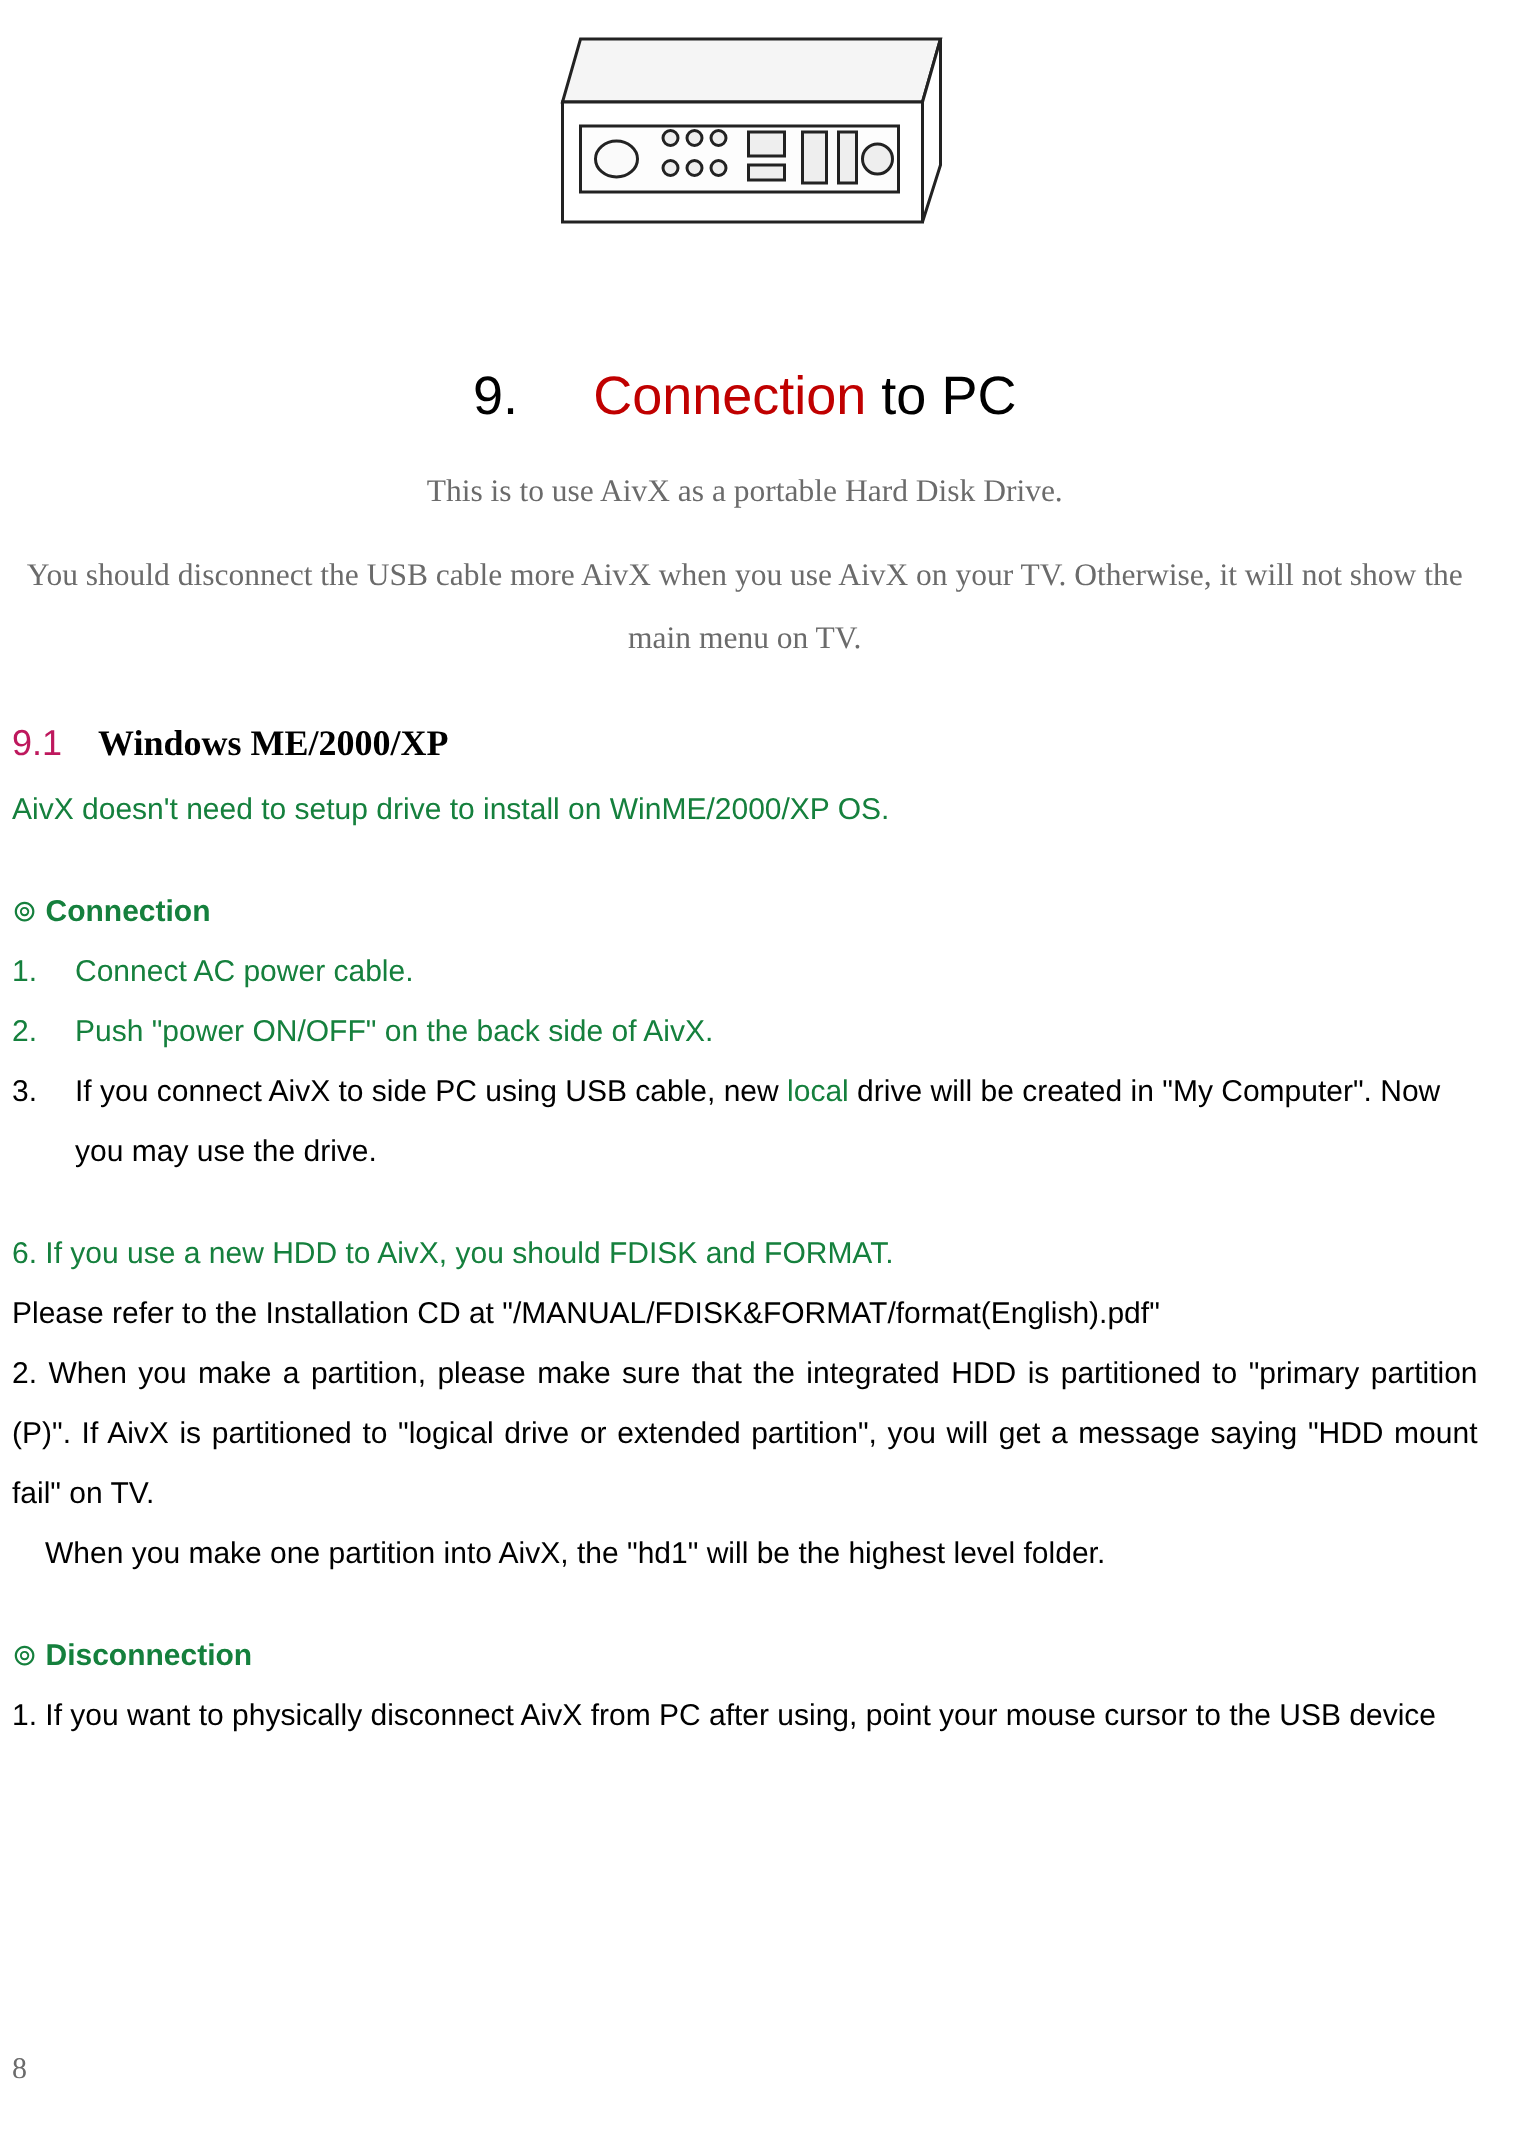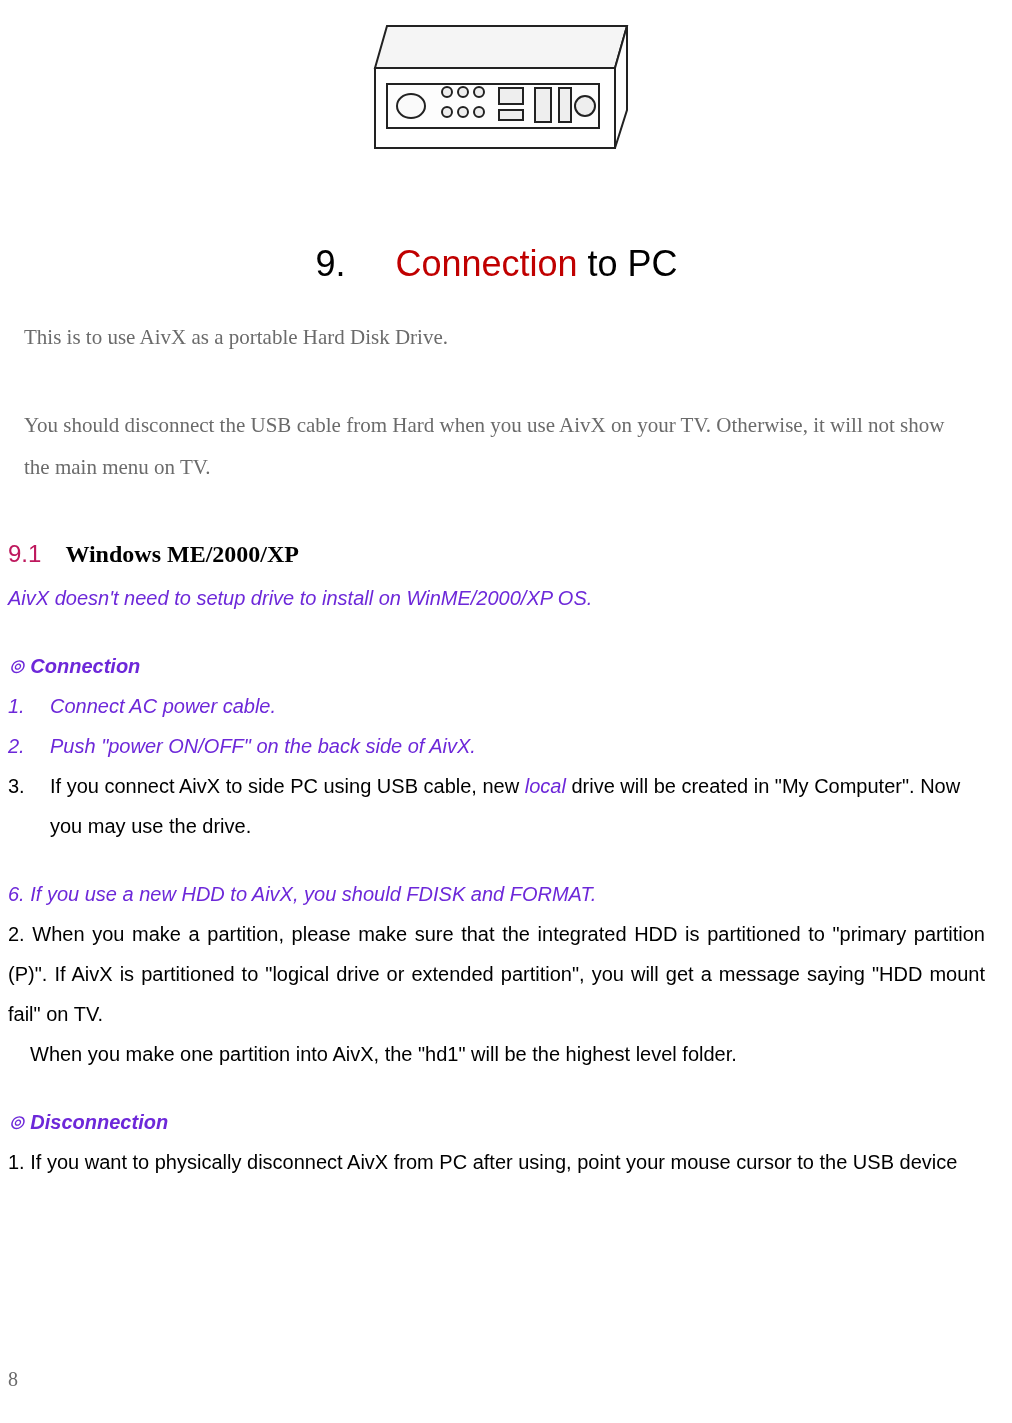--- a/index.html
+++ b/index.html
@@ -42,35 +42,35 @@
   }
 
   .section-title {
     margin-top: 12px;
     font-family: "Georgia", "Times New Roman", serif;
     font-size: 24px;
   }
   .section-title .secnum { color: #be185d; font-family: "Trebuchet MS", sans-serif; font-size: 24px; }
   .section-title .sectext { color: #000; font-weight: 600; margin-top: 17px; }
 
-  .note-red { color: #6d28d9; font-style: italic; }
+  .note-red { color: #15803d; }
   .ol-row { display: flex; }
   .ol-row .on { width: 42px; flex: none; }
   .ol-row .txt { flex: 1; }
   .justify { text-align: justify; }
   .indent { padding-left: 22px; }
   .page-num {
     position: absolute;
     left: 8px;
     bottom: 24px;
     font-family: "Georgia", serif;
     color: #6b6b6b;
     font-size: 20px;
   }
-  .mb0 { margin: 16px; }
+  .mb0 { margin: 0; text-align: center; }
   .bold { font-weight: 700; }
   .spacer { height: 28px; }
   .spacer-sm { height: 14px; }
 </style>
 </head>
 <body>
 
 <div class="page">
 
   <svg class="illus" viewBox="0 0 340 180" aria-hidden="true">
@@ -96,21 +96,21 @@
   </svg>
 
   <h1 class="chapter-title">
     <span class="num">9.</span>
     &nbsp;&nbsp;&nbsp;
     <span class="red">Connection</span><span class="rest"> to PC</span>
   </h1>
 
   <p class="serif mb0">This is to use AivX as a portable Hard Disk Drive.</p>
   <div class="spacer-sm"></div>
-  <p class="serif mb0">You should disconnect the USB cable from Hard when you use AivX on your TV. Otherwise, it will not show the main menu on TV.</p>
+  <p class="serif mb0">You should disconnect the USB cable more AivX when you use AivX on your TV. Otherwise, it will not show the main menu on TV.</p>
 
   <div class="spacer-sm"></div>
 
   <div class="section-title">
     <span class="secnum">9.1</span>
     &nbsp;&nbsp;
     <span class="sectext">Windows ME/2000/XP</span>
   </div>
   <div class="note-red">AivX doesn't need to setup drive to install on WinME/2000/XP OS.</div>
 
@@ -132,20 +132,21 @@
   <div class="ol-row">
     <div class="on">3.</div>
     <div class="txt">
       <span>If you connect AivX to side PC using USB cable, new </span><span class="note-red">local</span><span> drive will be created in "My Computer". Now you may use the drive.</span>
     </div>
   </div>
 
   <div class="spacer"></div>
 
   <div class="note-red">6. If you use a new HDD to AivX, you should FDISK and FORMAT.</div>
+  <div>Please refer to the Installation CD at "/MANUAL/FDISK&amp;FORMAT/format(English).pdf"</div>
   <div class="justify">2. When you make a partition, please make sure that the integrated HDD is partitioned to "primary partition (P)". If AivX is partitioned to "logical drive or extended partition", you will get a message saying "HDD mount fail" on TV.</div>
   <div class="indent">When you make one partition into AivX, the "hd1" will be the highest level folder.</div>
 
   <div class="spacer"></div>
 
   <div>
     <span class="note-red">⊚</span>
     <span class="note-red bold">Disconnection</span>
   </div>
   <div>1. If you want to physically disconnect AivX from PC after using, point your mouse cursor to the USB device</div>

